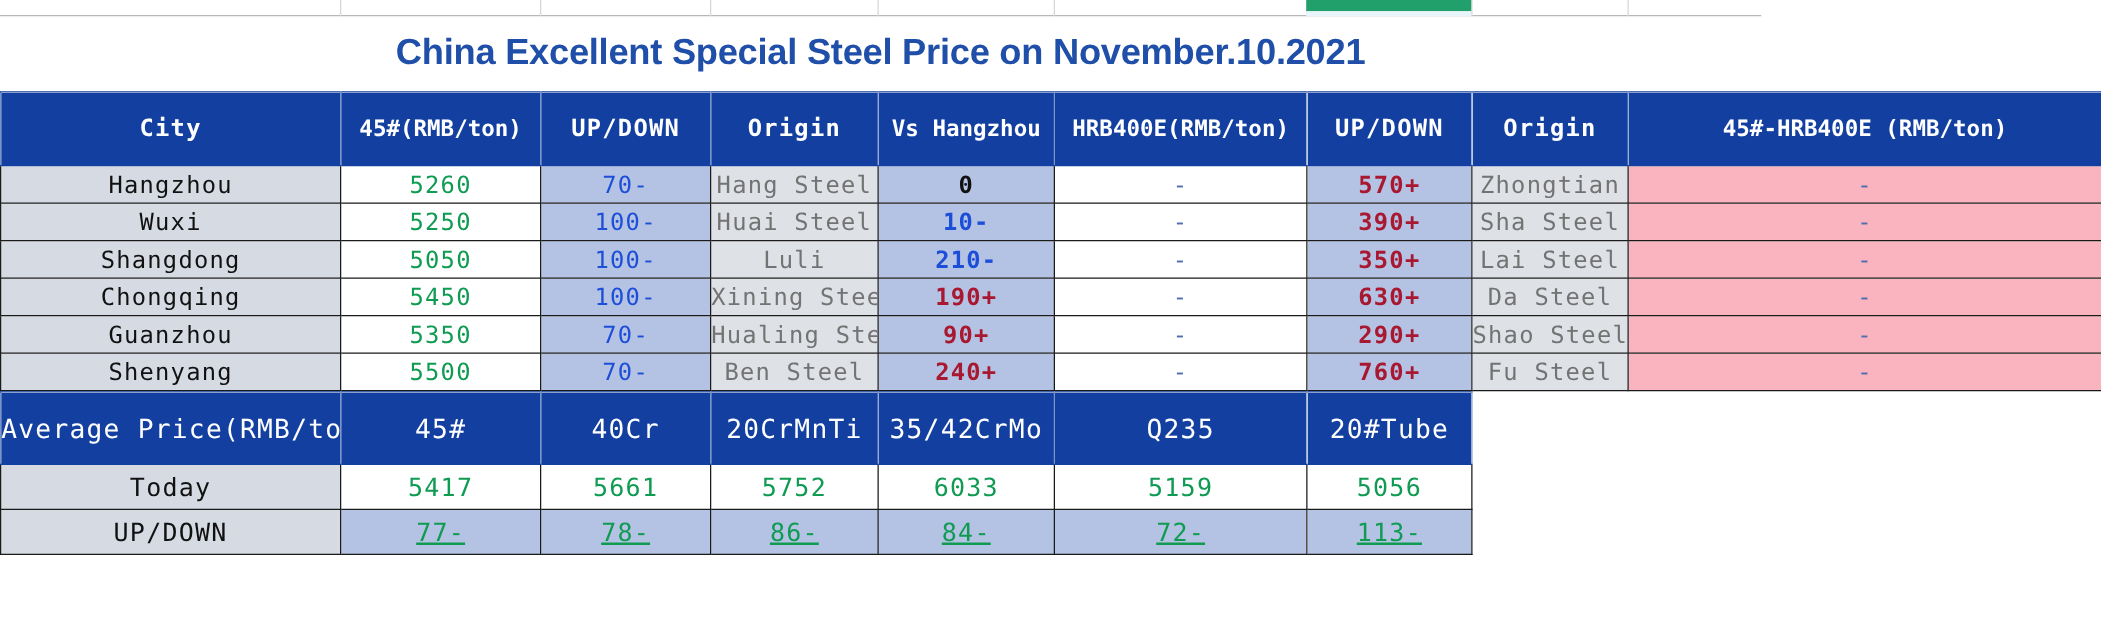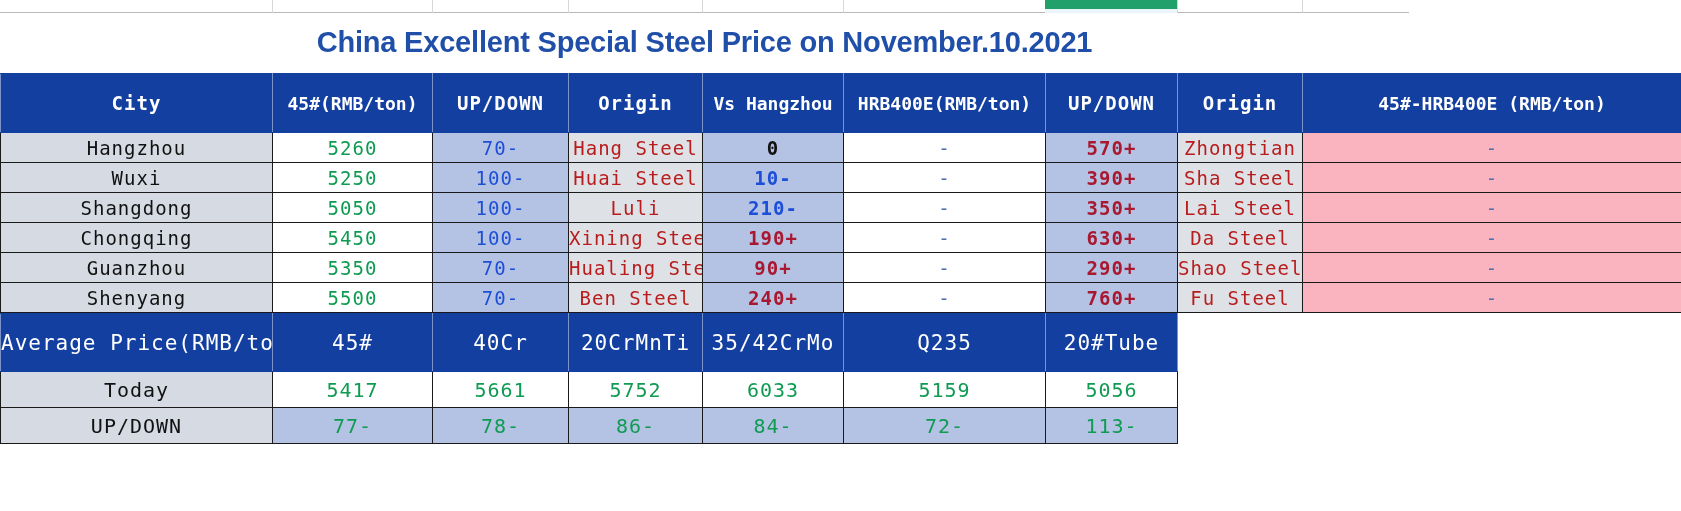--- a/index.html
+++ b/index.html
@@ -100,21 +100,21 @@
 
   .cell {
     height: 29px;
     font-size: 19px;
     letter-spacing: 1px;
     margin-top: 28px;
   }
   .c-city   { background: #d5dae3; color: #111111; }
   .c-white  { background: #ffffff; color: #0f9b52; }
   .c-blue   { background: #b4c3e3; }
-  .c-origin { background: #dee1e6; color: #b91c1c; }
+  .c-origin { background: #dee1e6; color: #737373; }
   .c-pink   { background: #f9b4bf; color: #4f6fb0; }
   .c-vs     { background: #b4c3e3; }
 
   .g { color: #1d4ed8; }
   .r { color: #a81830; }
   .k { color: #111111; }
   .dash-blue { color: #4f6fb0; }
 
   .bold { font-weight: bold; }
 
@@ -149,21 +149,21 @@
     border-bottom: 1px solid #1340a0 !important;
   }
   .row2 {
     height: 35px;
     font-size: 20px;
     letter-spacing: 1px;
     padding-left: 46px;
   }
   .lbl2 { background: #d5dae3; color: #111111; }
   .val2 { background: #ffffff; color: #0f9b52; }
-  .ud2  { background: #b4c3e3; color: #0f9b52; }
+  .ud2  { background: #b4c3e3; color: #0f9b52; text-decoration: underline; }
 </style>
 </head>
 <body>
 
 <div class="sheet">
 
   <div class="top-strip">
     <div class="grid-tick" style="left:272px"></div>
     <div class="grid-tick" style="left:432px"></div>
     <div class="grid-tick" style="left:568px"></div>

